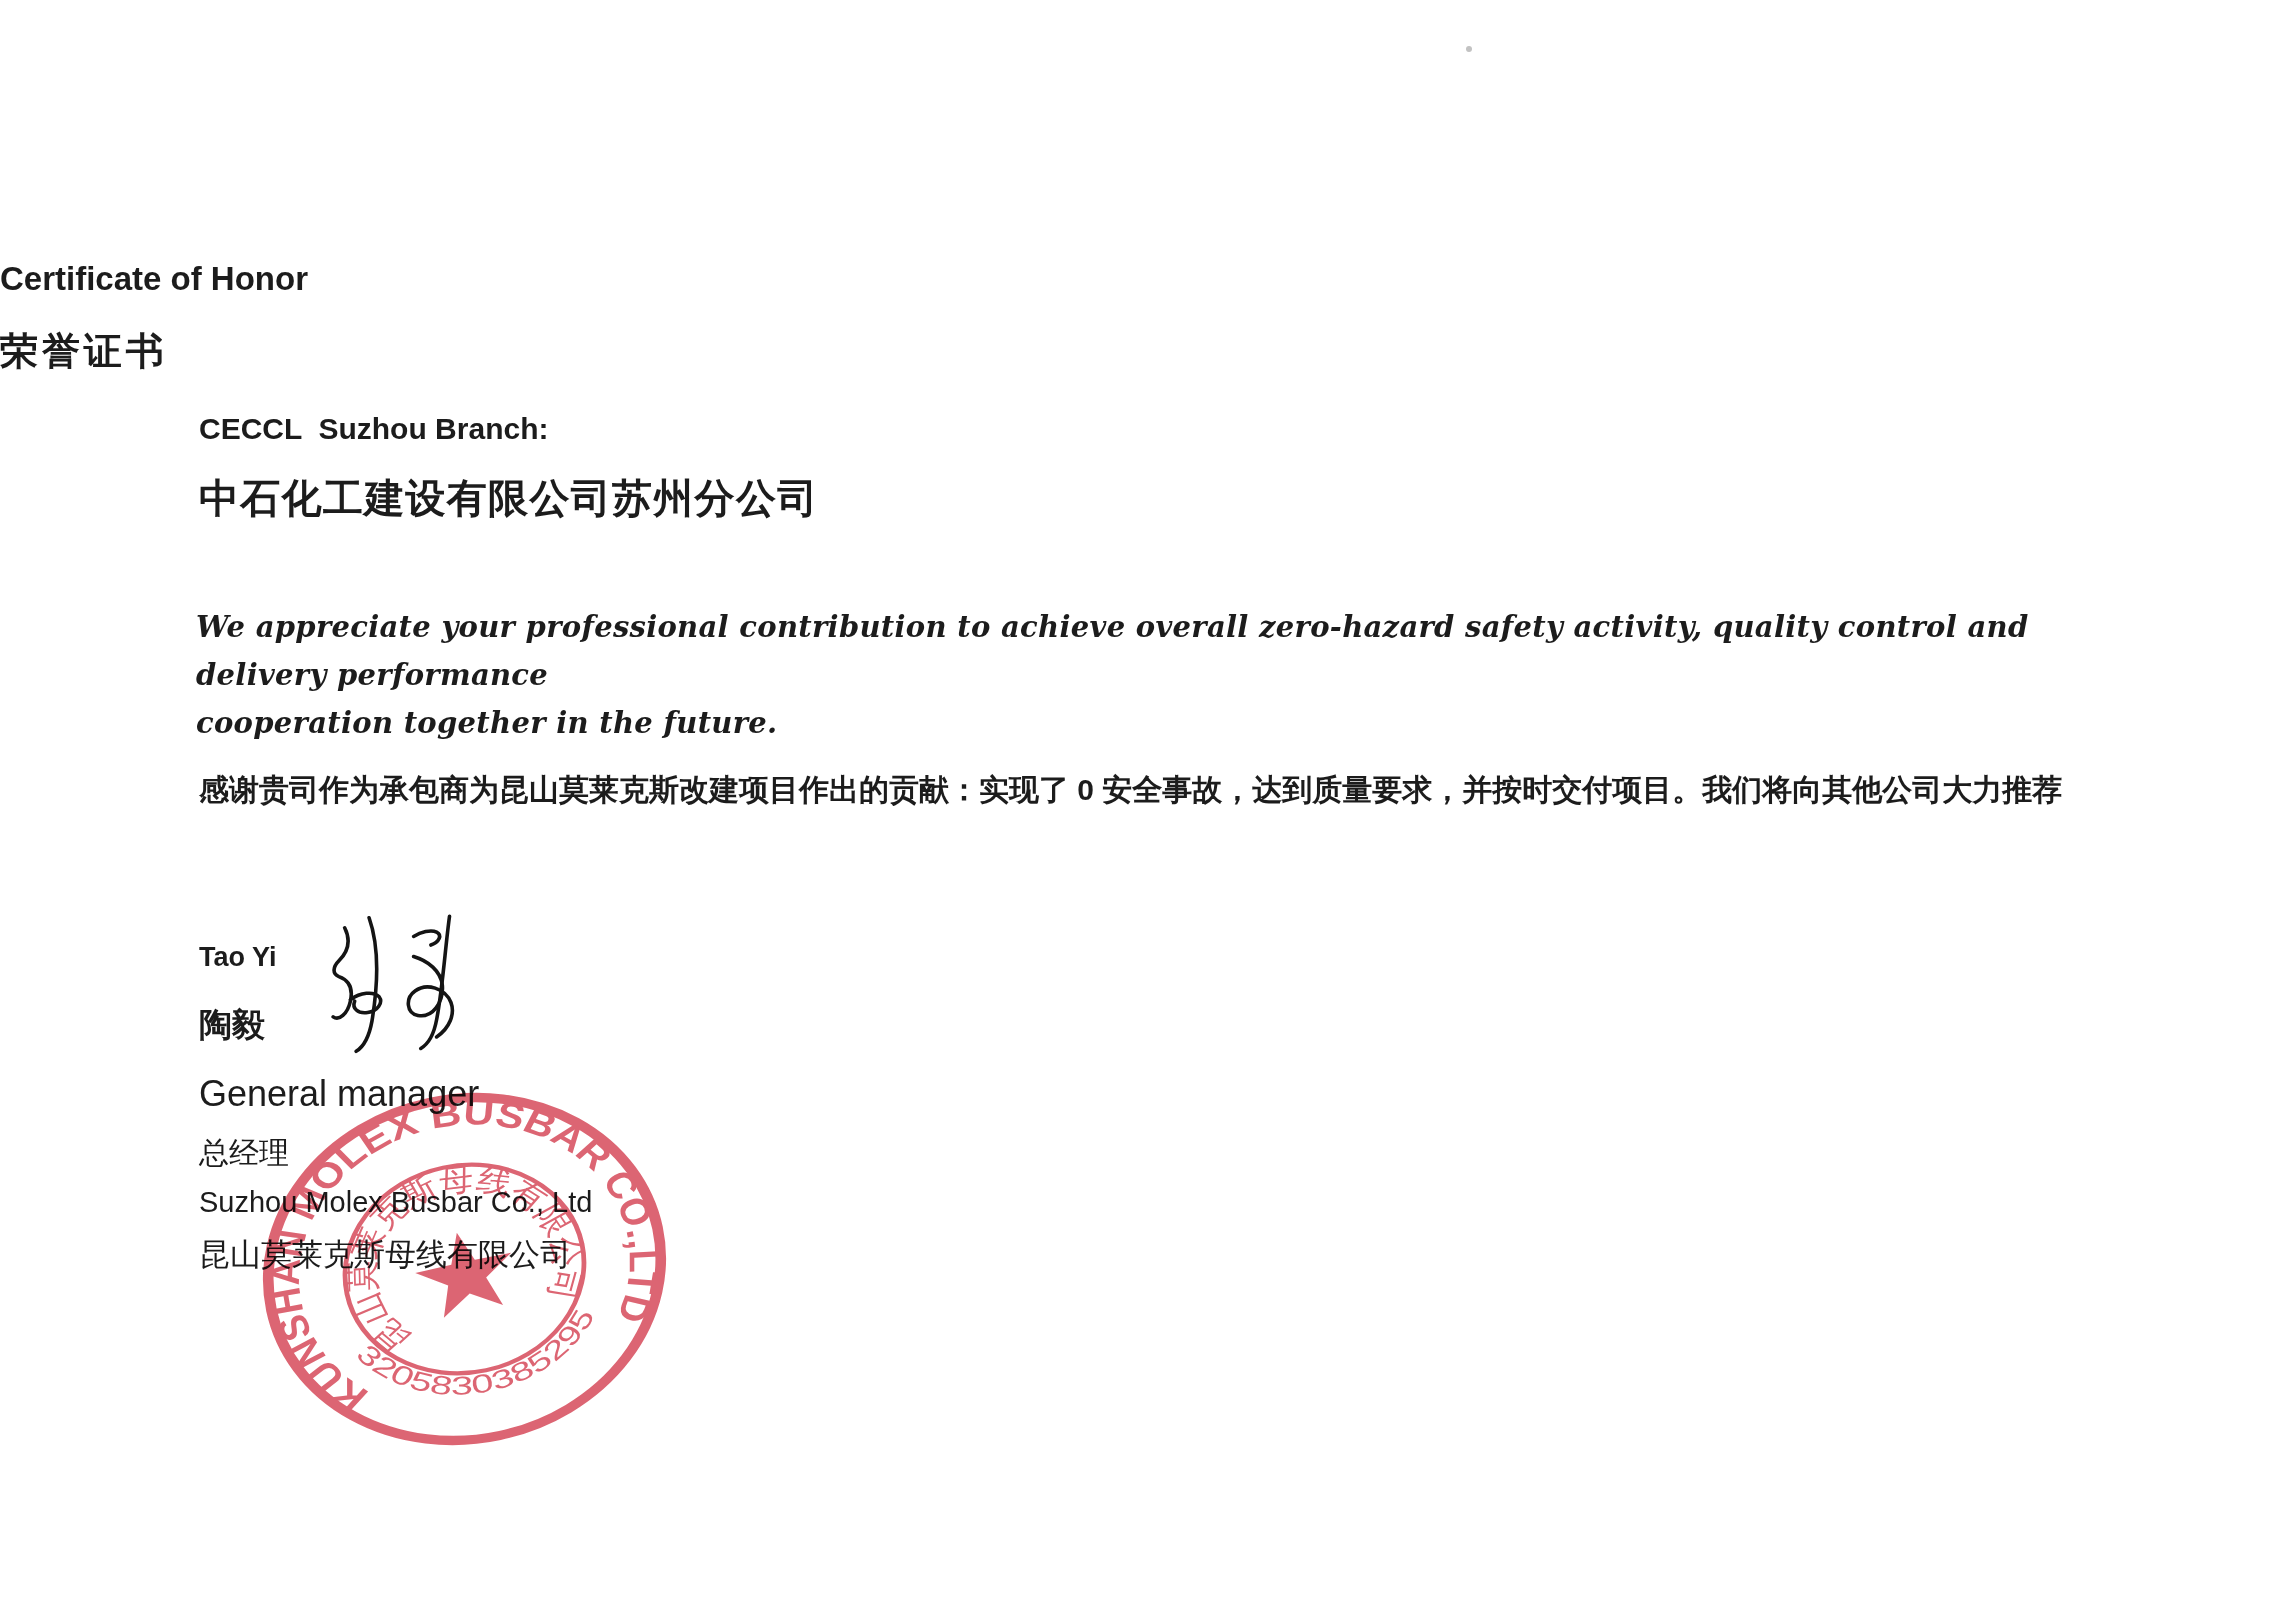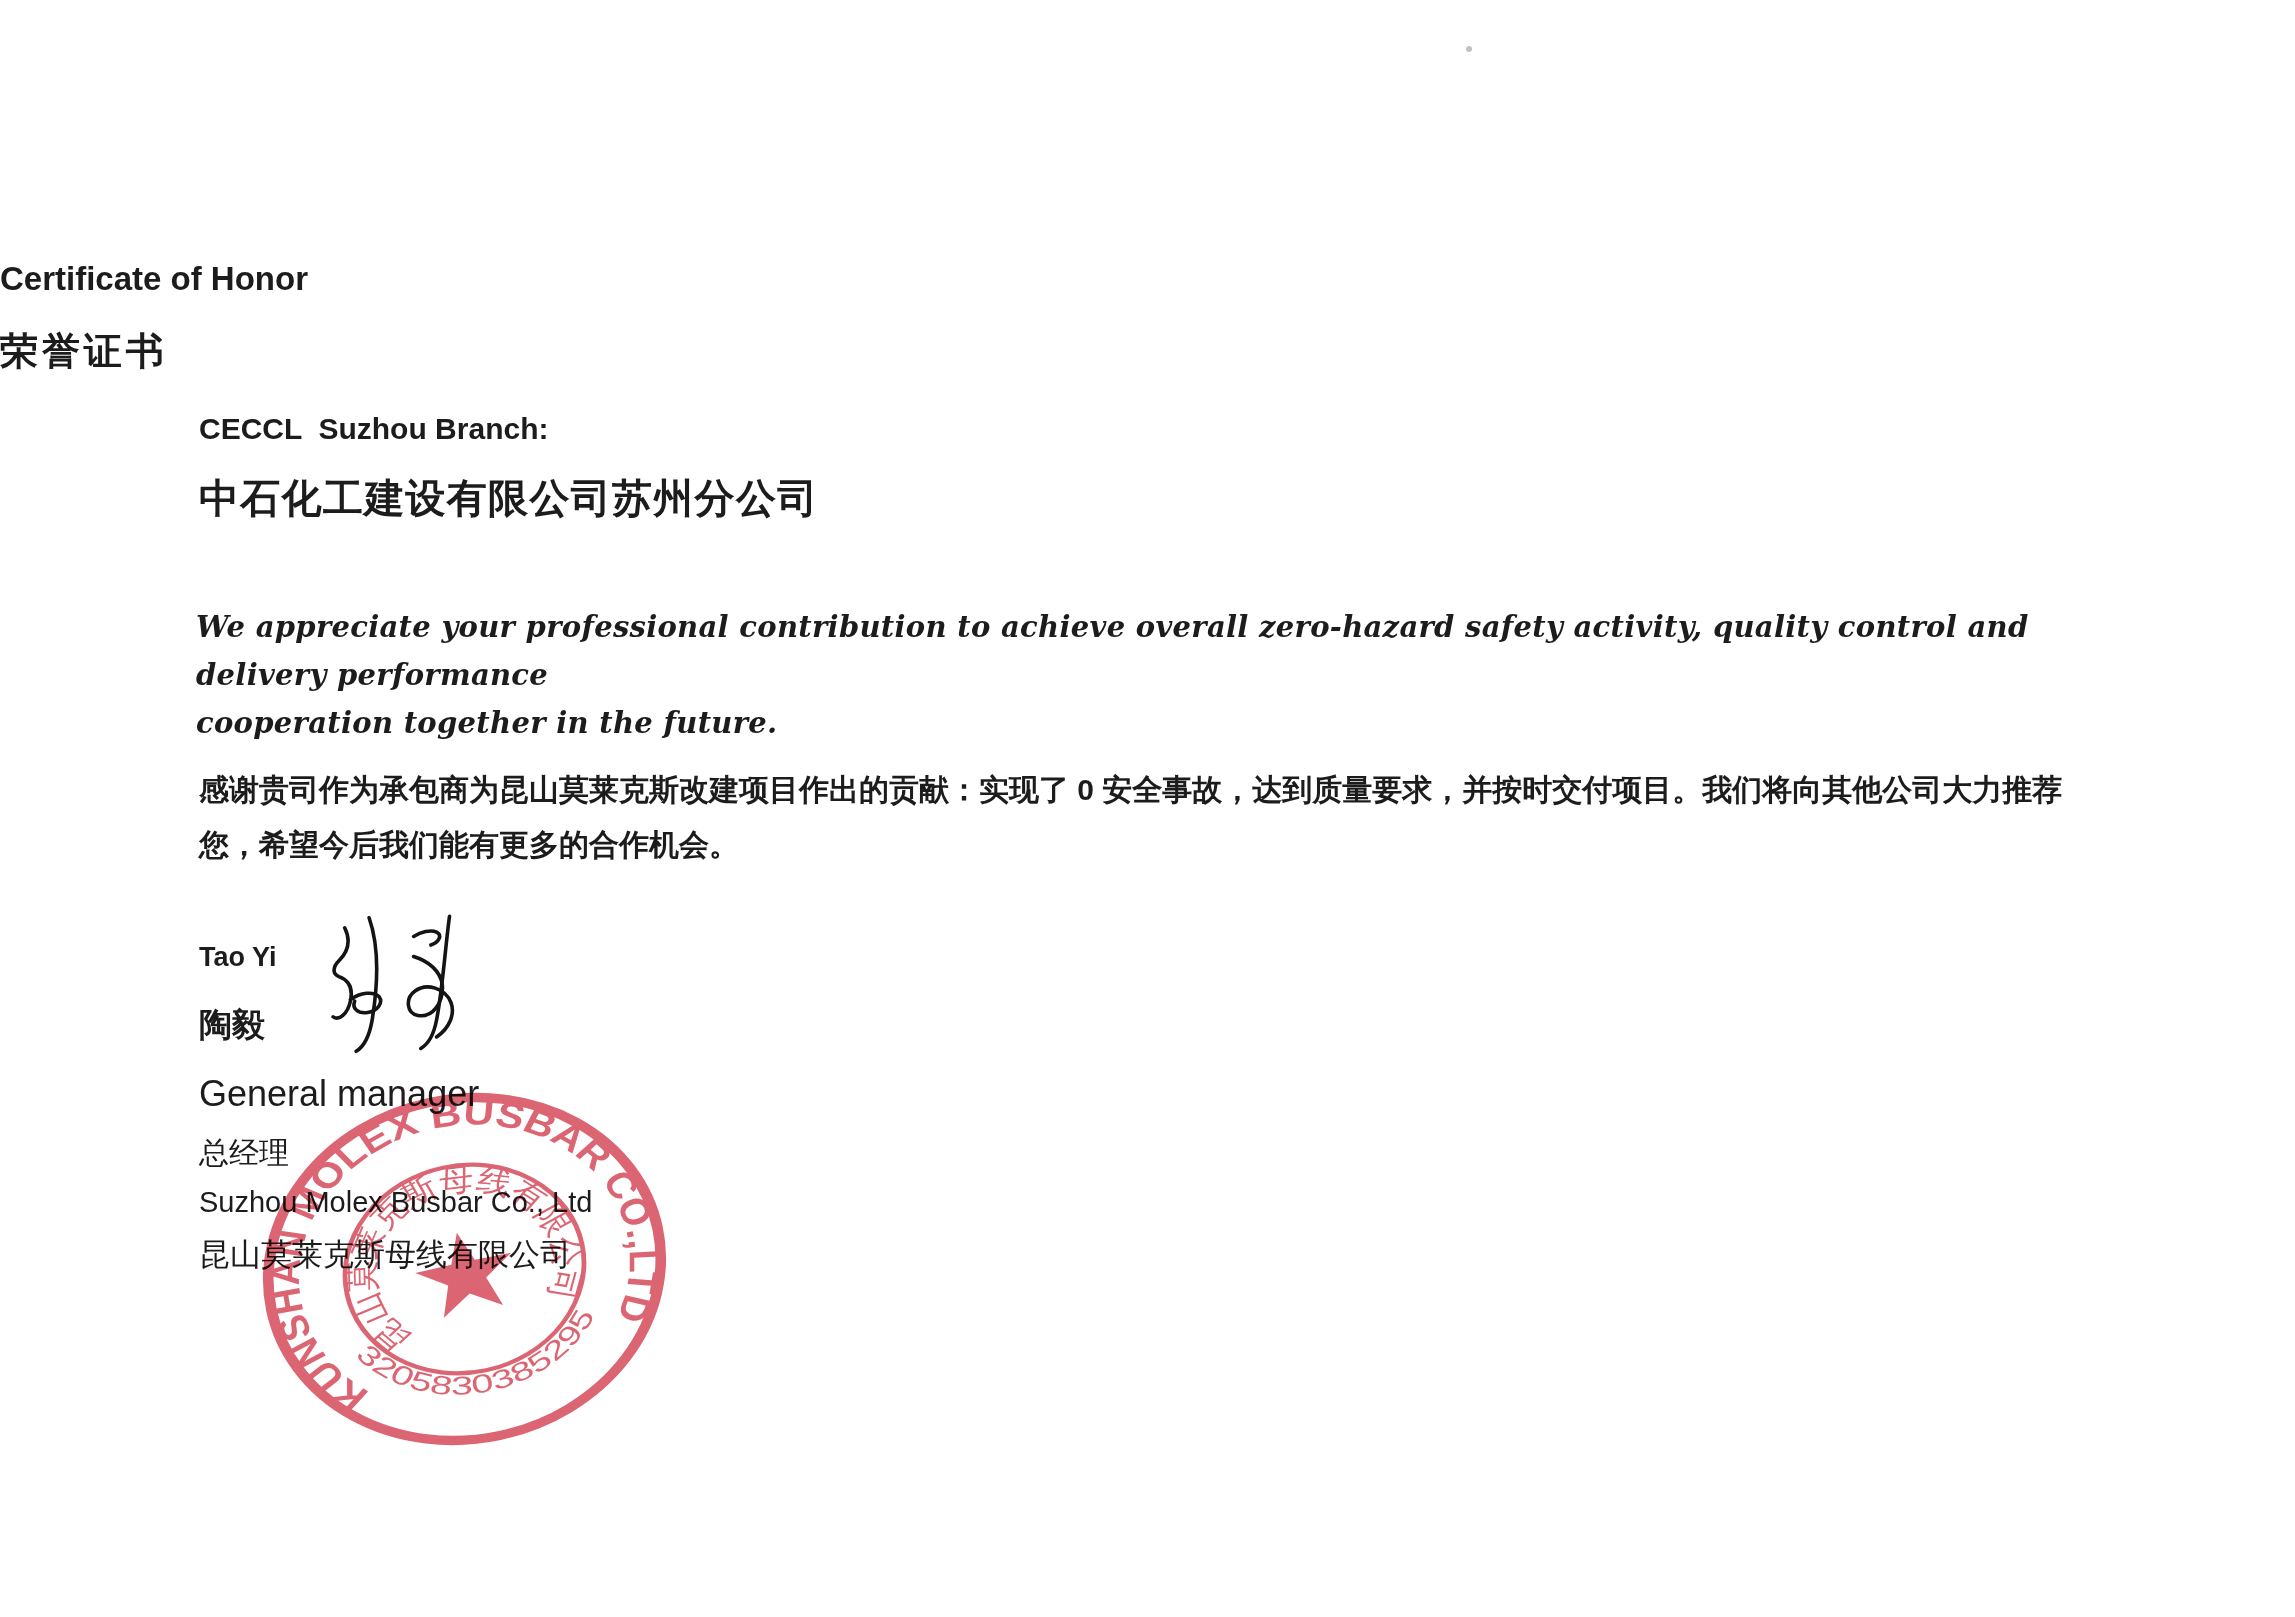--- a/index.html
+++ b/index.html
@@ -40,21 +40,20 @@
 <div class="abs recipient-en">CECCL  Suzhou Branch:</div>
 <div class="abs recipient-zh">中石化工建设有限公司苏州分公司</div>
 
 <div class="abs para-en">
   <span class="line">We appreciate your professional contribution to achieve overall zero-hazard safety activity, quality control and delivery performance</span>
   <span class="line">cooperation together in the future.</span>
 </div>
 
 <div class="abs para-zh">
   <span class="line">感谢贵司作为承包商为昆山莫莱克斯改建项目作出的贡献：实现了 0 安全事故，达到质量要求，并按时交付项目。我们将向其他公司大力推荐</span>
-  <span class="line">您，希望今后我们能有更多的合作机会。</span>
 </div>
 
 <div class="abs sig-name-en">Tao Yi</div>
 
 <svg class="abs signature-svg" viewBox="0 0 240 220" fill="none" stroke="#141414" stroke-width="5" stroke-linecap="round" stroke-linejoin="round">
   <path d="M52,22 C60,38 58,54 44,68 C36,76 34,86 44,90 C58,95 64,106 60,124 C56,142 44,152 36,146"></path>
   <path d="M86,8 C98,42 100,92 90,152 C86,174 78,188 68,194"></path>
   <path d="M60,122 C74,112 92,110 100,118 C106,126 98,138 84,140 C70,142 62,134 66,124"></path>
   <path d="M148,34 C158,28 172,24 180,28 C188,32 184,42 172,46"></path>
   <path d="M198,6 C192,50 188,110 180,150 C176,172 168,184 158,190"></path>

